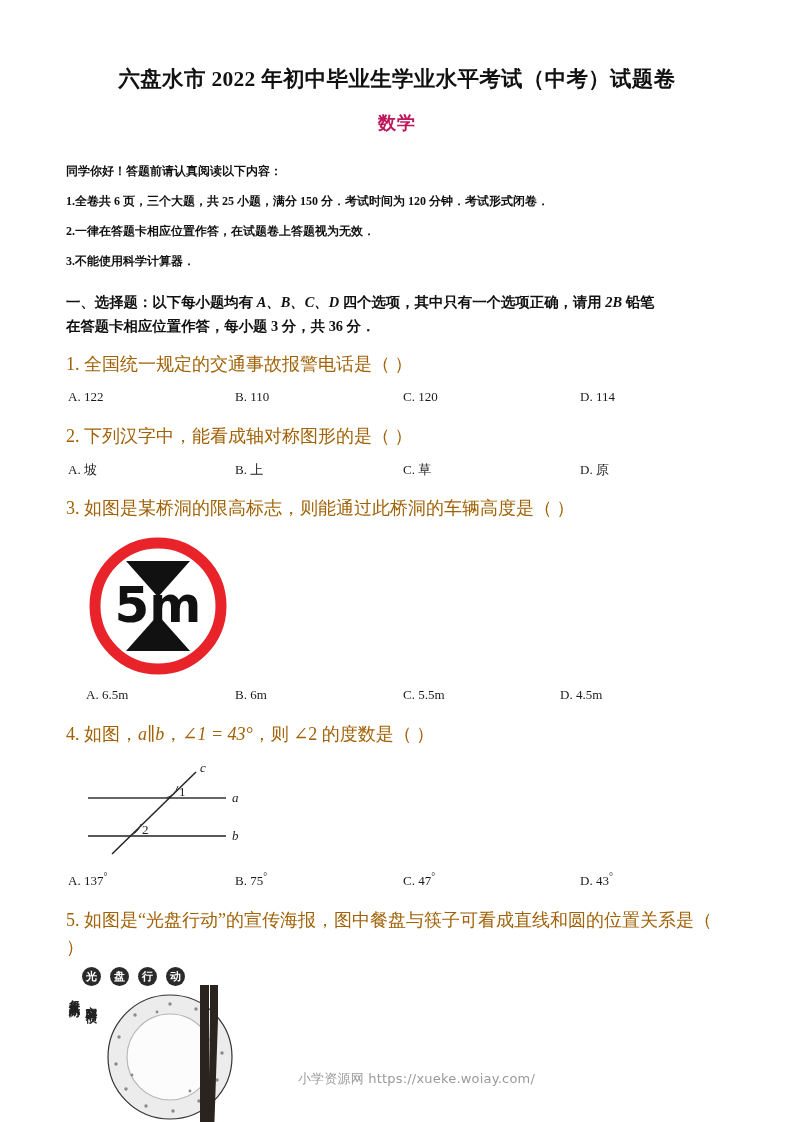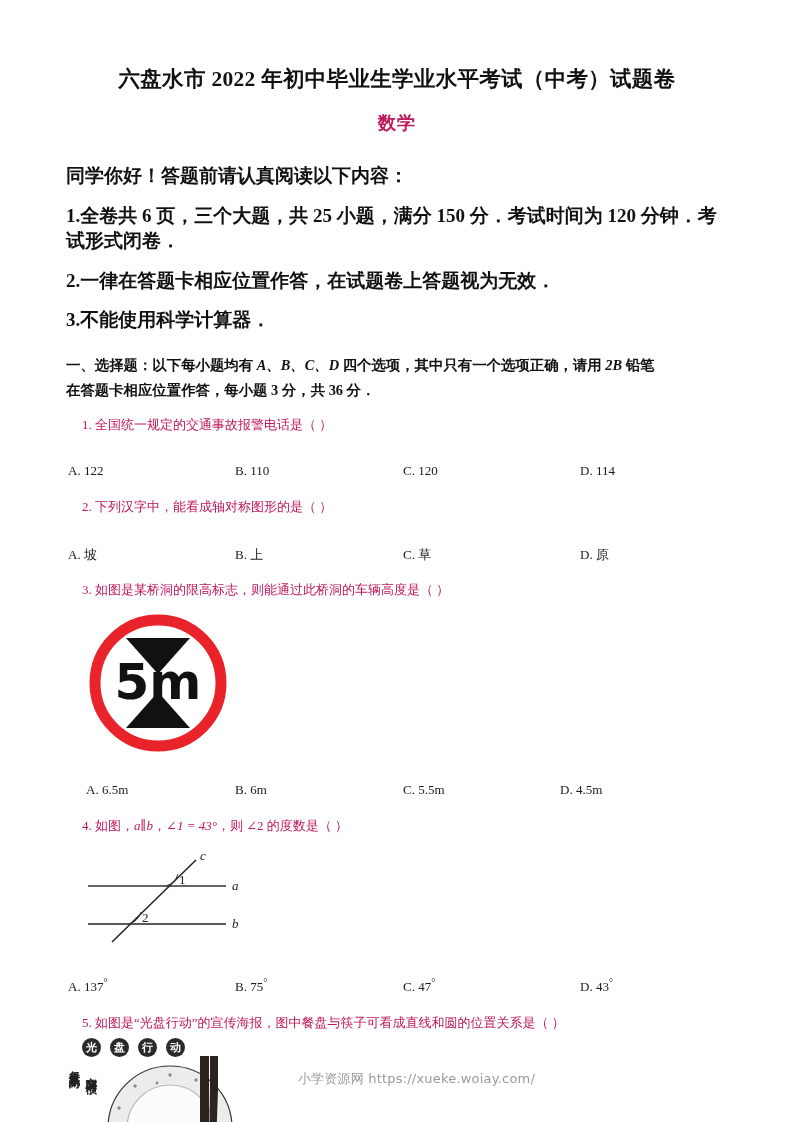--- a/index.html
+++ b/index.html
@@ -48,21 +48,21 @@
     padding-top: 18px;
     letter-spacing: 1px;
     color: #be185d;
   }
 
   
   .instructions {
     margin-top: 28px;
   }
   .instr-line {
-    font-size: 19px;
+    font-size: 12px;
     font-weight: bold;
     line-height: 1.35;
     margin-bottom: 14px;
     color: #111;
   }
 
   
   .section-head {
     font-size: 14.4px;
     font-weight: bold;
@@ -73,31 +73,30 @@
   }
   .section-head .ital {
     font-style: italic;
   }
 
   
   .question {
     margin-top: 12px;
   }
   .q-stem {
-    font-size: 13px;
+    font-size: 18px;
     line-height: 1.5;
-    color: #be185d;
-    margin-left: 16px;
+    color: #a16207;
   }
   .q-stem .ital { font-style: italic; }
 
   .options {
     position: relative;
     height: 22px;
-    margin-top: 29px;
+    margin-top: 11px;
     font-size: 13px;
   }
   .opt {
     position: absolute;
     top: 0;
     white-space: nowrap;
     color: #1a1a1a;
   }
   .opt.a { left: 2px; }
   .opt.b { left: 169px; }

